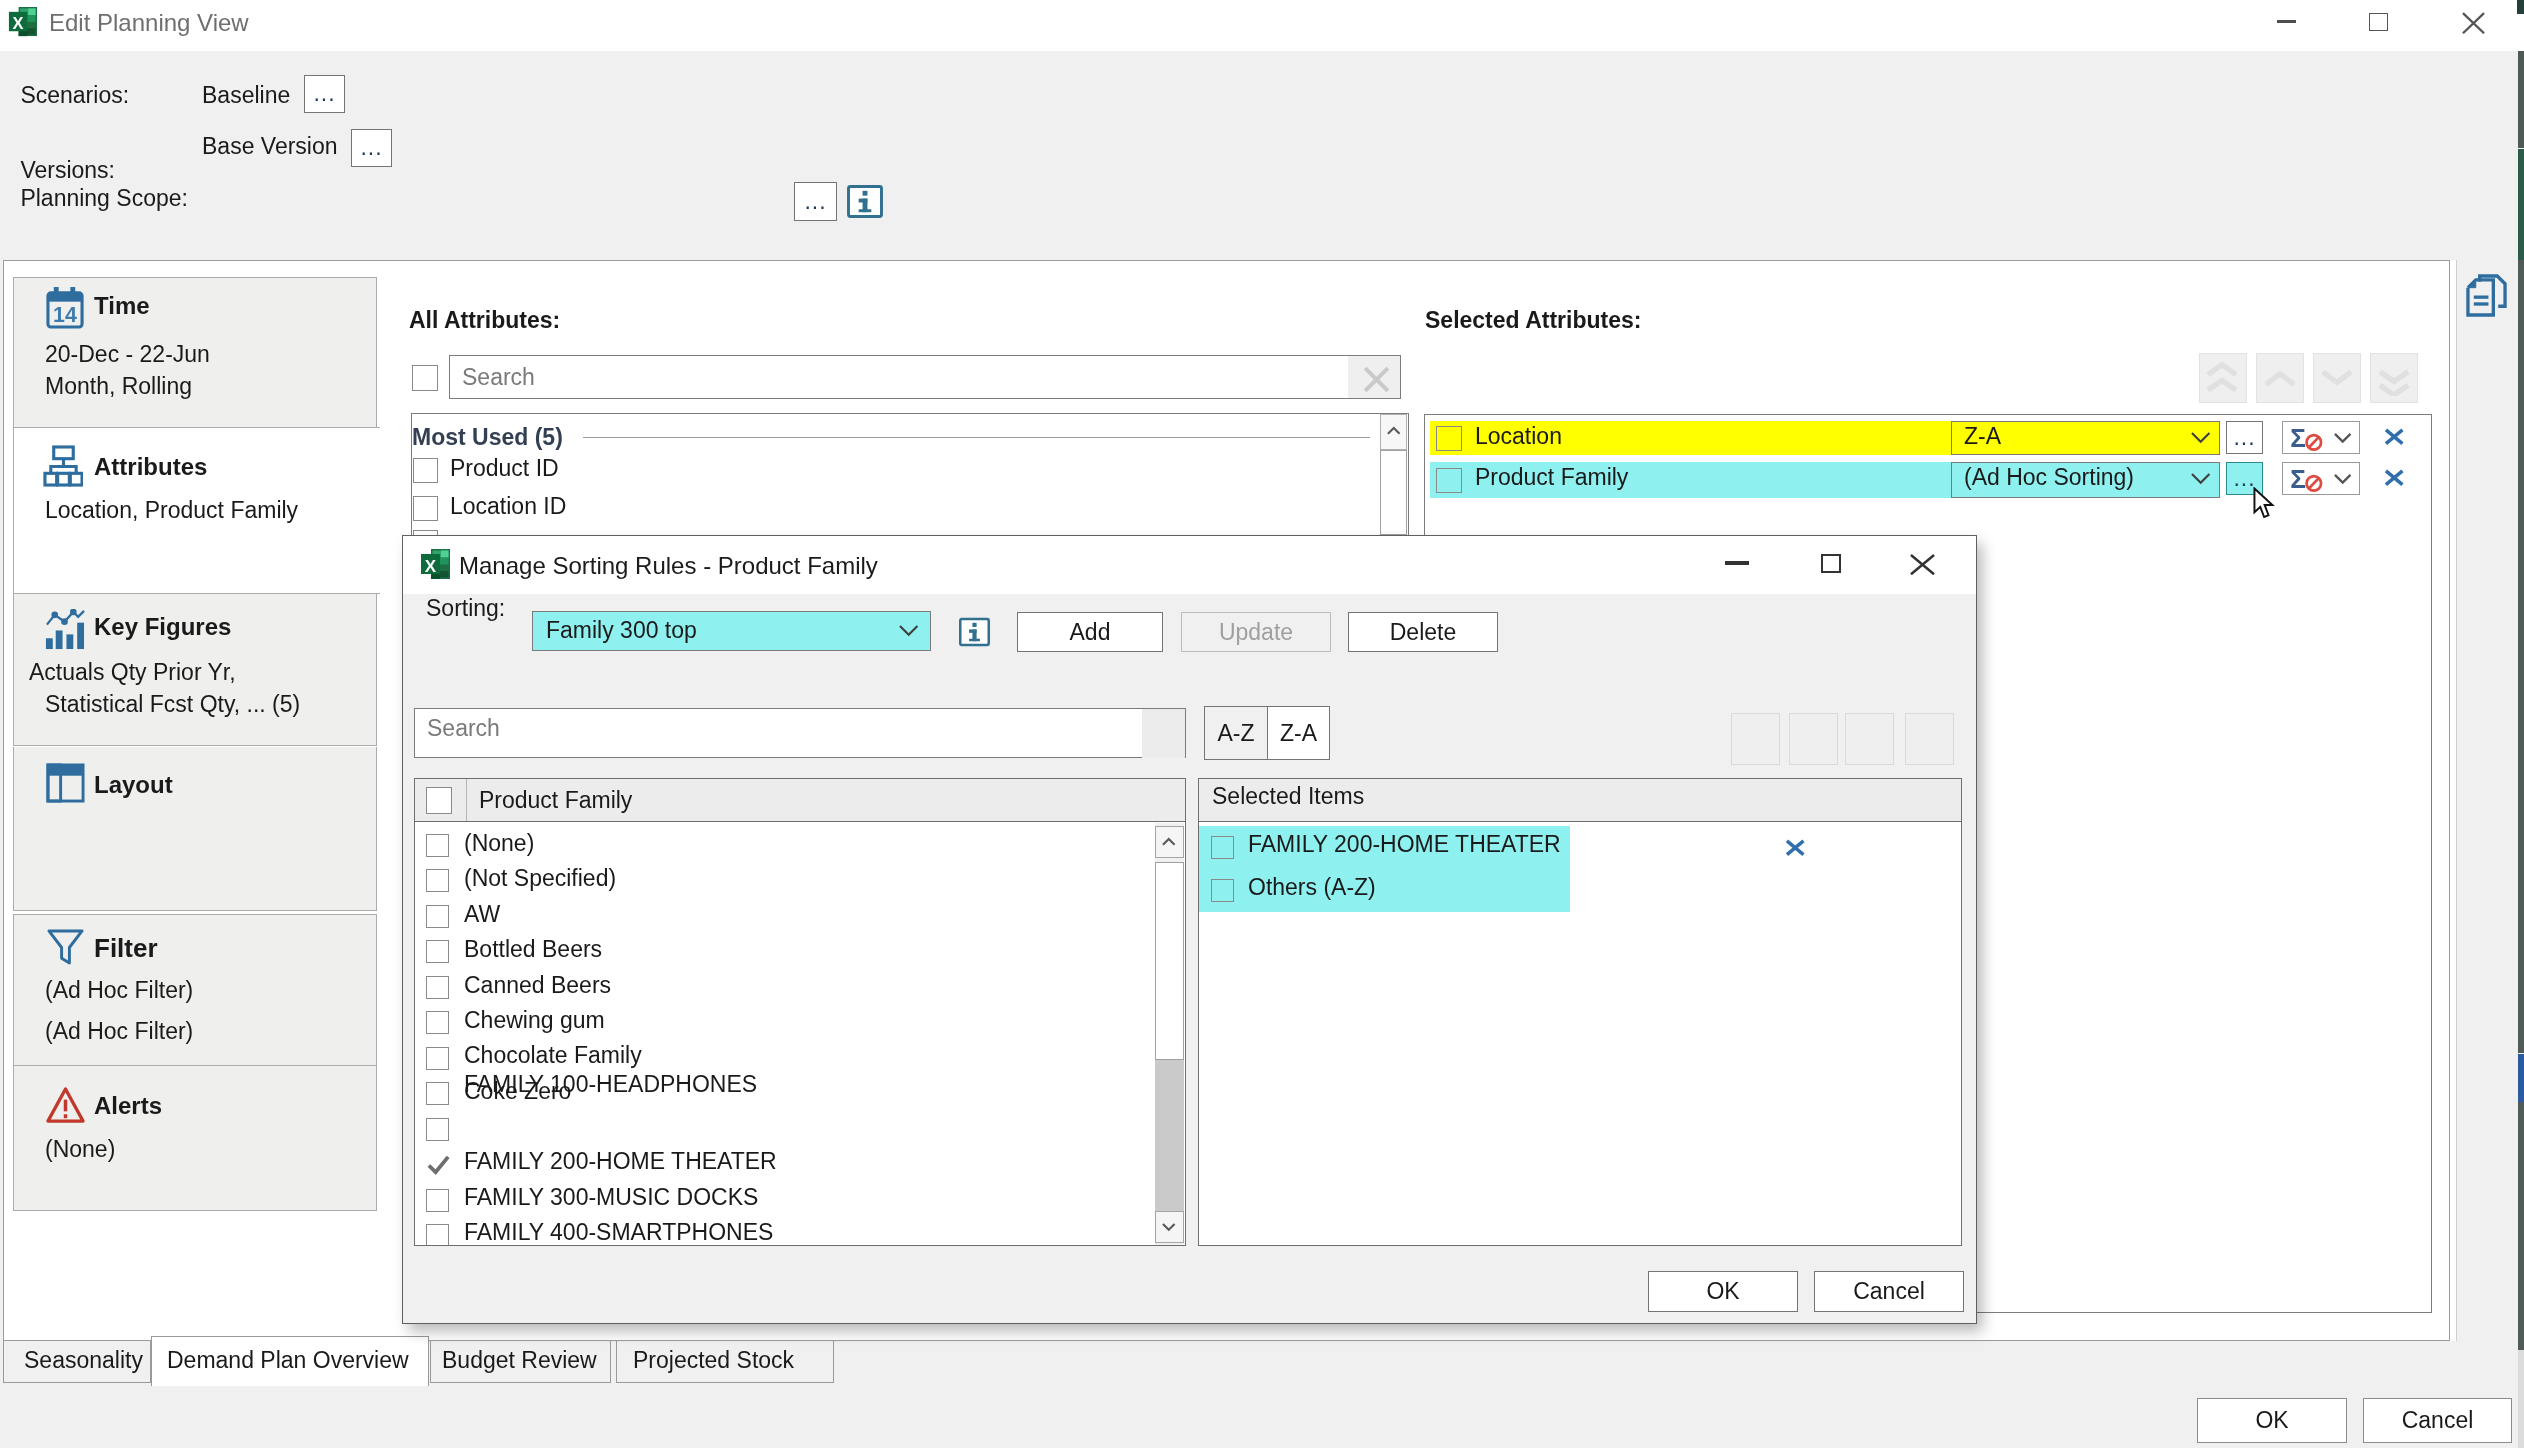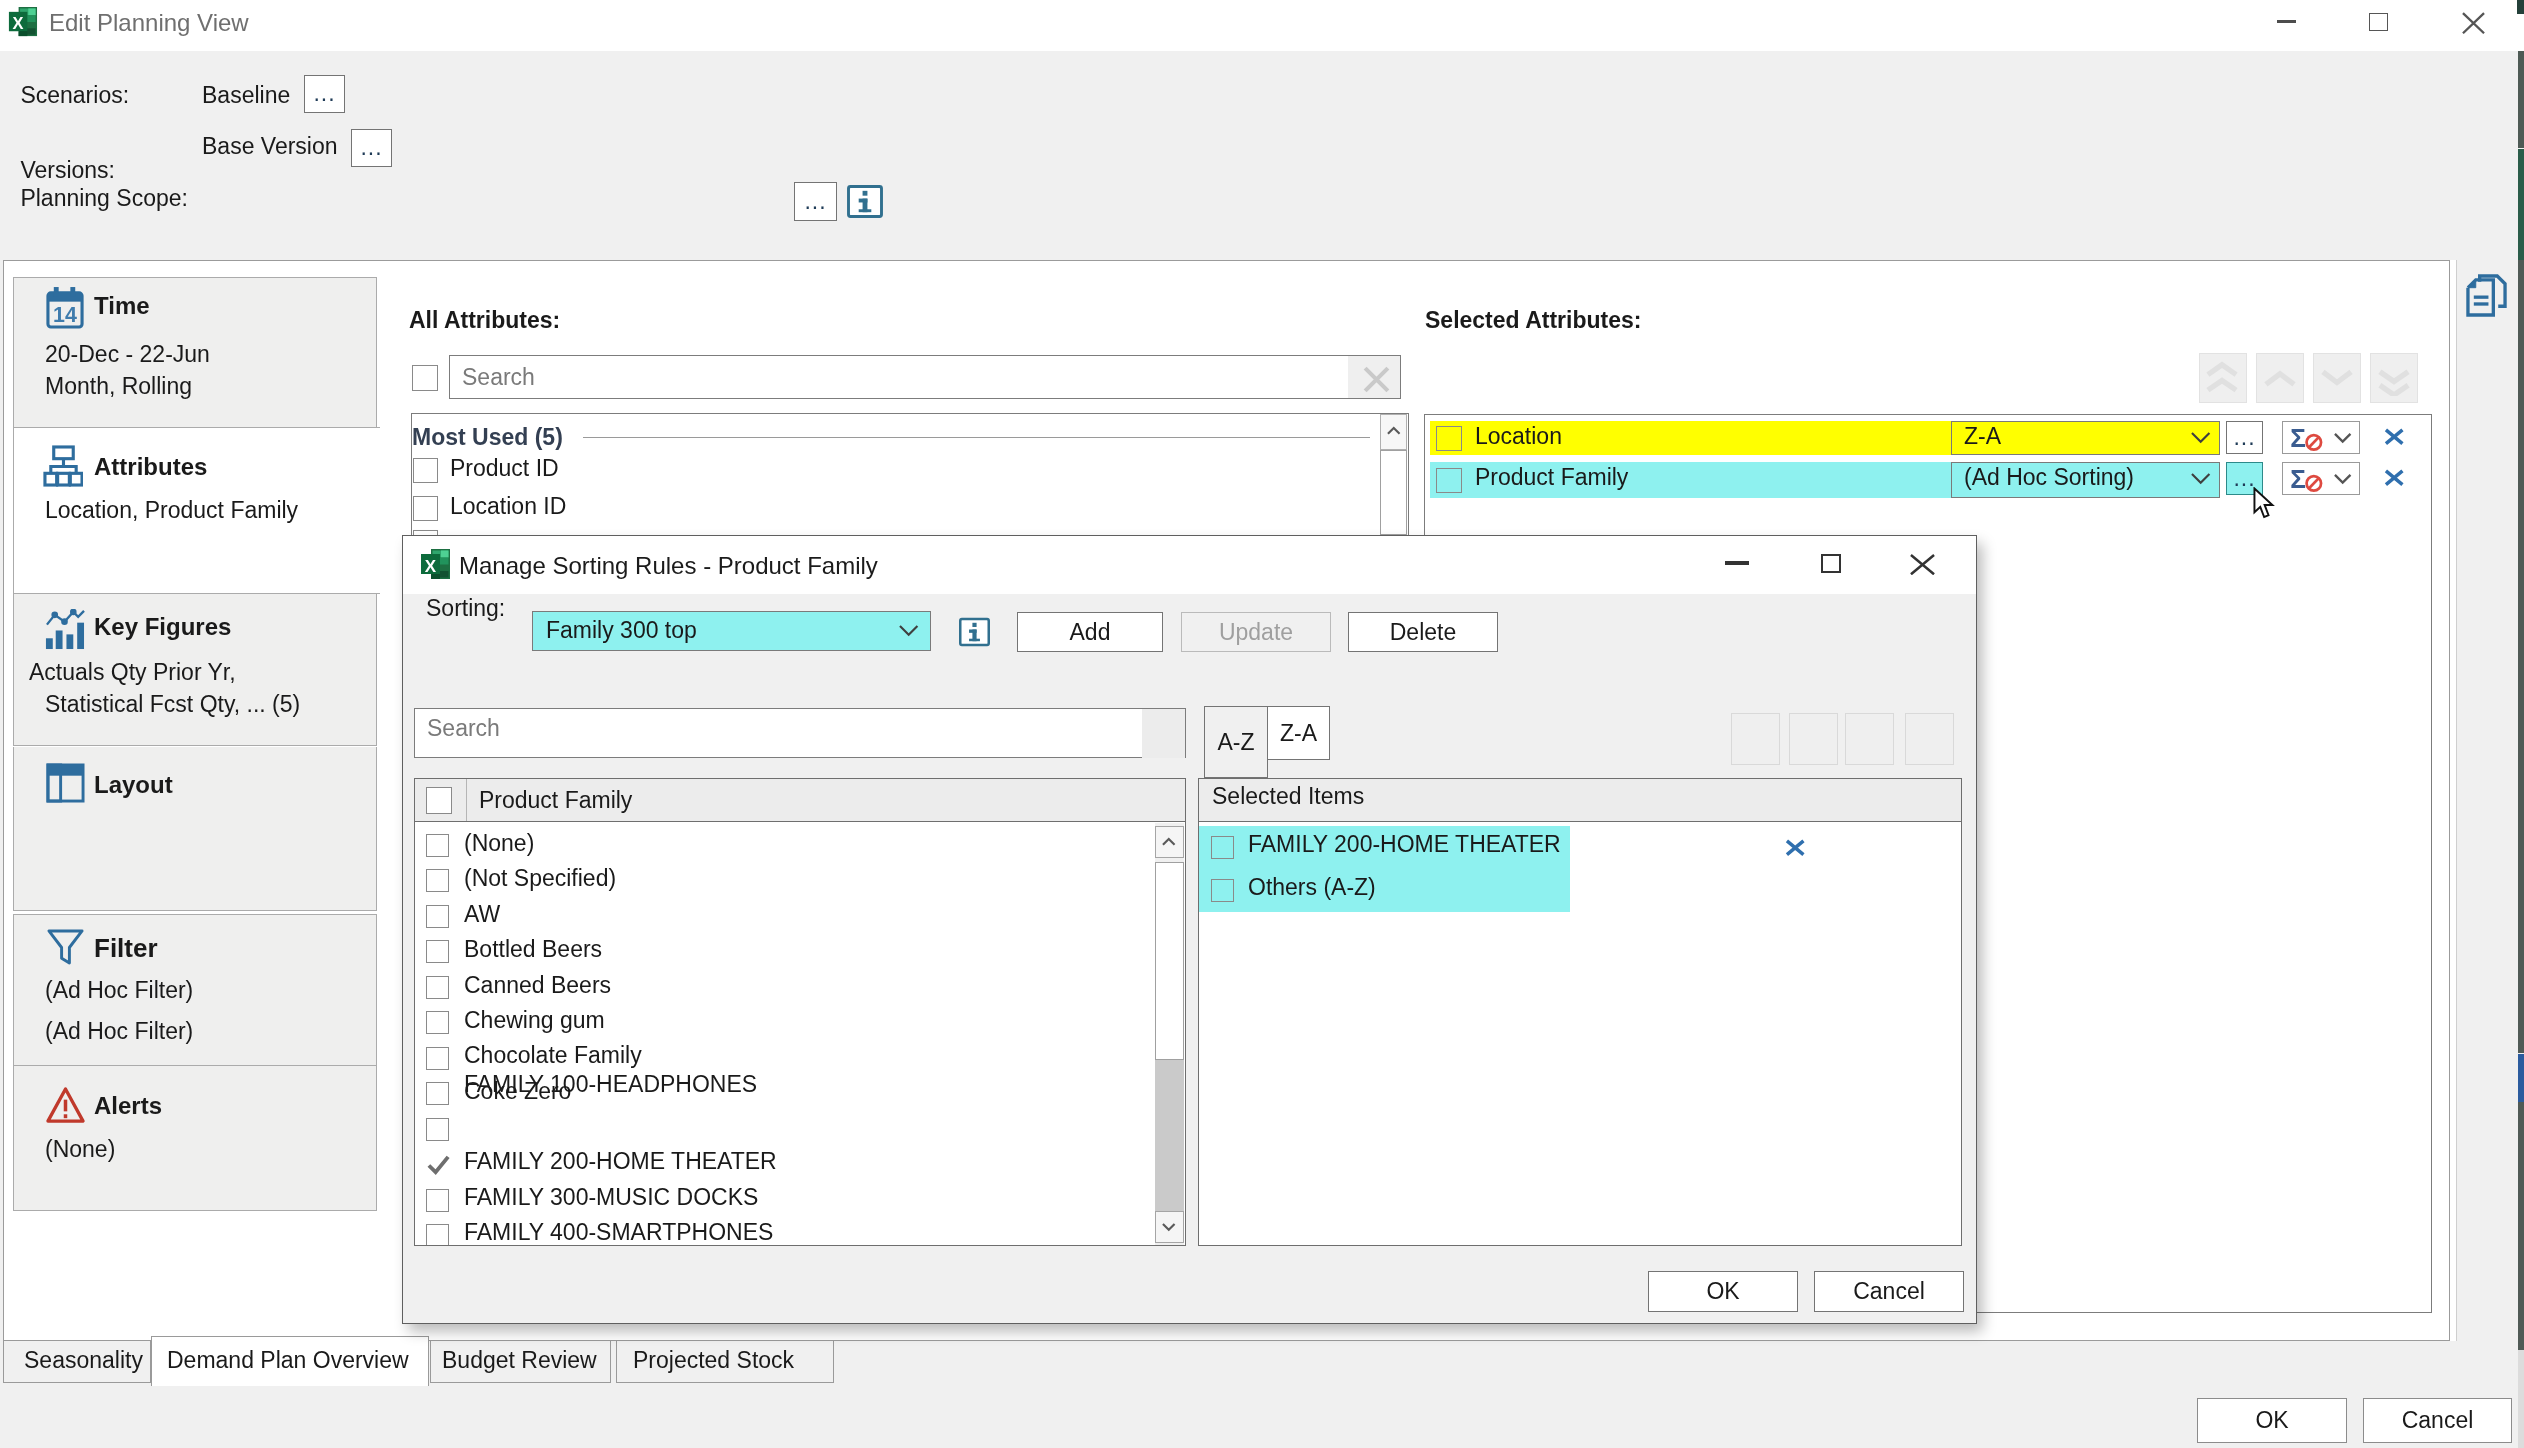--- a/index.html
+++ b/index.html
@@ -284,21 +284,21 @@
     <rect x="12" y="14" width="9" height="4" fill="#31708f"></rect>
     <rect x="12" y="25" width="13" height="3" fill="#31708f"></rect>
   </svg>
   <div class="btn" style="left:1017px;top:612px;width:146px;height:40px;">Add</div>
   <div class="btn" style="left:1181px;top:612px;width:150px;height:40px;background:#f0f0f0;border-color:#bababa;color:#9f9f9f;">Update</div>
   <div class="btn" style="left:1348px;top:612px;width:150px;height:40px;">Delete</div>
 
   <div class="ab" style="left:414px;top:708px;width:772px;height:50px;background:#fff;border:1px solid #7c7c7c;box-sizing:border-box;"></div>
   <div class="ab" style="left:1142px;top:709px;width:43px;height:49px;background:#ececec;"></div>
   <div class="txt" style="left:427px;top:715px;color:#7a7a7a;">Search</div>
-  <div class="btn" style="left:1204px;top:706px;width:64px;height:72px;background:#f0f0f0;">A-Z</div>
+  <div class="btn" style="left:1204px;top:706px;width:64px;height:54px;background:#f0f0f0;">A-Z</div>
   <div class="btn" style="left:1267px;top:706px;width:63px;height:54px;">Z-A</div>
   <div class="ab" style="left:1731px;top:713px;width:49px;height:52px;background:#efefef;border:1px solid #d9d9d9;box-sizing:border-box;"></div>
   <div class="ab" style="left:1789px;top:713px;width:49px;height:52px;background:#efefef;border:1px solid #d9d9d9;box-sizing:border-box;"></div>
   <div class="ab" style="left:1845px;top:713px;width:49px;height:52px;background:#efefef;border:1px solid #d9d9d9;box-sizing:border-box;"></div>
   <div class="ab" style="left:1905px;top:713px;width:49px;height:52px;background:#efefef;border:1px solid #d9d9d9;box-sizing:border-box;"></div>
 
   <div class="ab" style="left:414px;top:778px;width:772px;height:468px;background:#fff;border:1px solid #6e6e6e;box-sizing:border-box;"></div>
   <div class="ab" style="left:415px;top:779px;width:770px;height:43px;background:#ececec;border-bottom:1px solid #6e6e6e;box-sizing:border-box;"></div>
   <div class="ab" style="left:466px;top:779px;width:1px;height:42px;background:#b5b5b5;"></div>
   <div class="cb" style="left:426px;top:787px;width:26px;height:27px;"></div>

